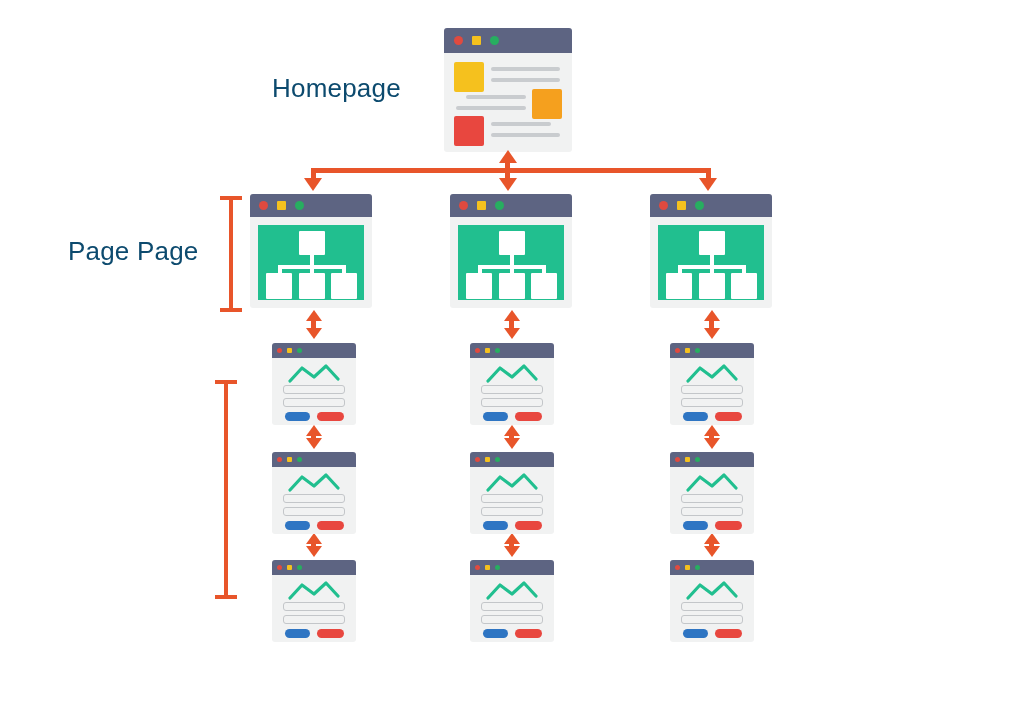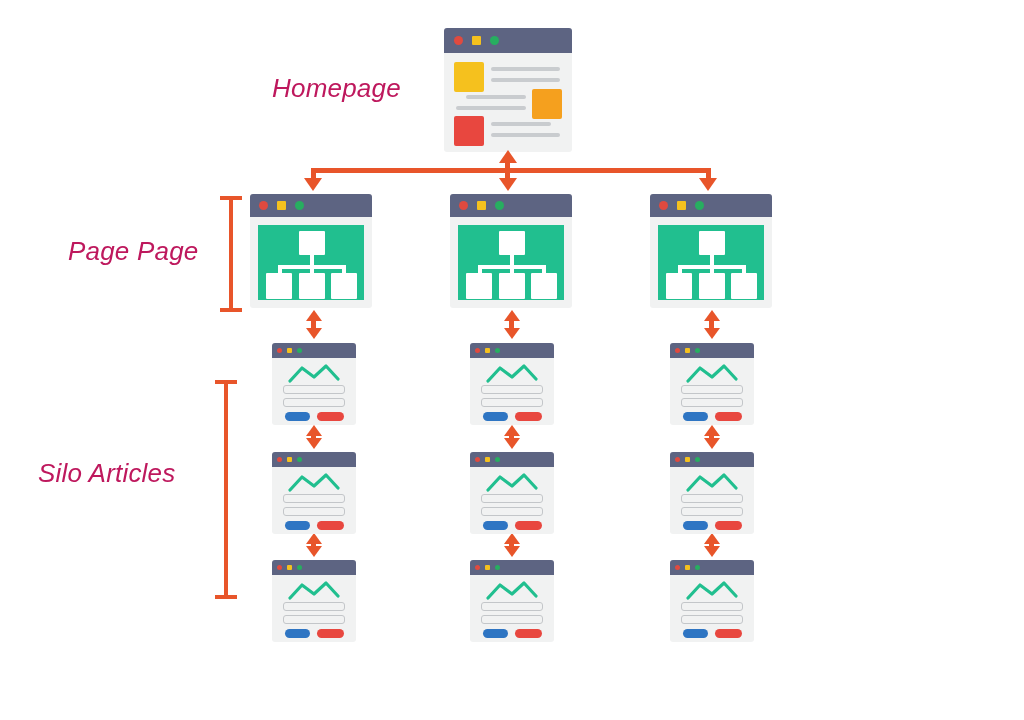--- a/index.html
+++ b/index.html
@@ -14,27 +14,26 @@
     position: relative;
     width: 1024px;
     height: 720px;
     background: #ffffff;
     overflow: hidden;
   }
 
   
   .side-label {
     position: absolute;
-    color: #be185d;
+    color: #0c4a6e;
     font-size: 26px;
     font-weight: 400;
     letter-spacing: 0.2px;
     white-space: nowrap;
     text-align: center;
-    font-style: italic;
   }
 
   
   .win {
     position: absolute;
     background: #f1f2f2;
     border-radius: 3px;
     overflow: hidden;
   }
   .win-bar {
@@ -126,21 +125,20 @@
     background: #e8552a;
   }
 </style>
 </head>
 <body>
 
 <div id="stage">
 
   <div class="side-label" style="left:272px; top:73px;">Homepage</div>
   <div class="side-label" style="left:68px; top:236px;">Page Page</div>
-  <div class="side-label" style="left:38px; top:458px;">Silo Articles</div>
 
   <div>
     <div class="bracket-cap" style="left:220px; top:196px;"></div>
     <div class="bracket-stem" style="left:229px; top:196px; height:116px;"></div>
     <div class="bracket-cap" style="left:220px; top:308px;"></div>
   </div>
   <div>
     <div class="bracket-cap" style="left:215px; top:380px;"></div>
     <div class="bracket-stem" style="left:224px; top:380px; height:219px;"></div>
     <div class="bracket-cap" style="left:215px; top:595px;"></div>

